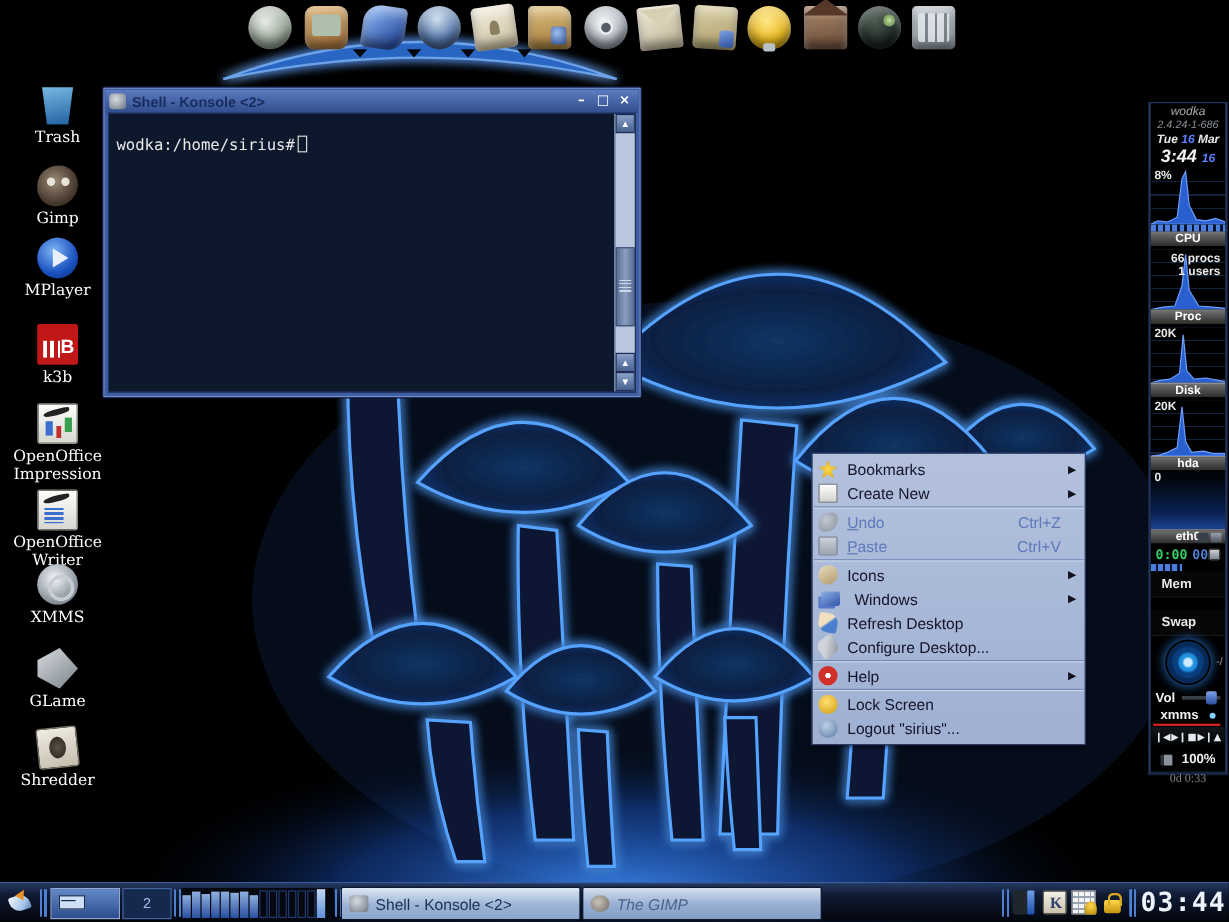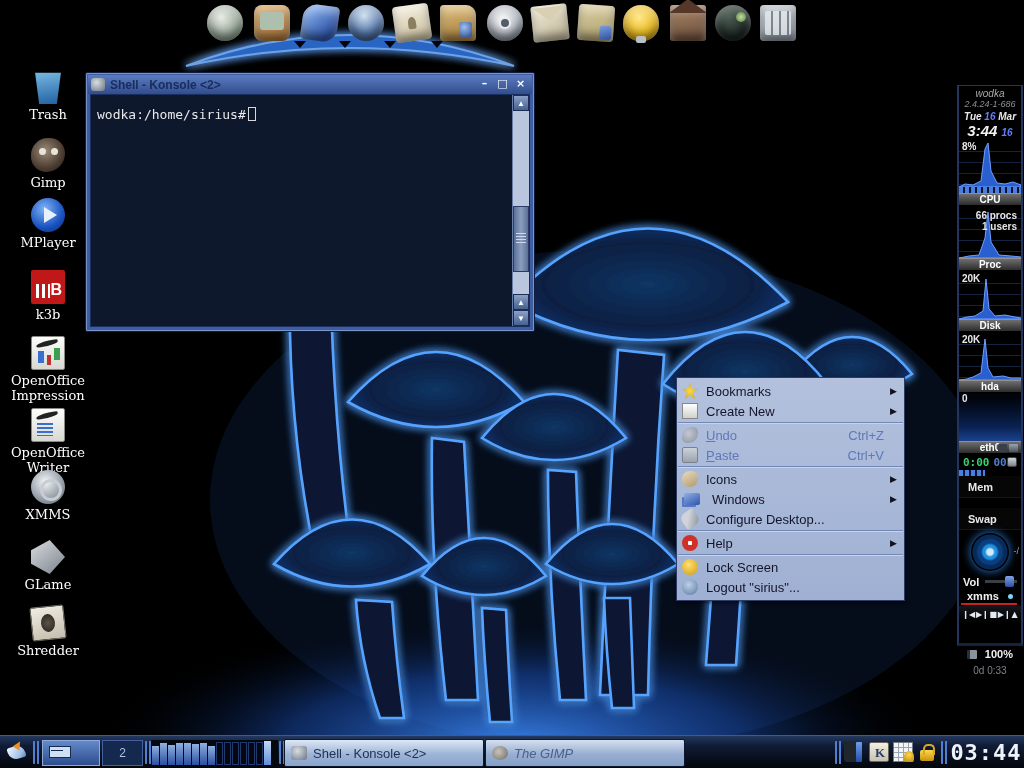--- a/index.html
+++ b/index.html
@@ -72,21 +72,21 @@
             background:linear-gradient(180deg,#5b7cc0,#3a5697 80%,#324d8c);
             display:flex; align-items:center; padding:0 3px; }
   #ktitle .wicon { width:14px; height:13px; border-radius:3px;
             background:radial-gradient(circle at 40% 35%, #d8dde2, #6a7480); margin-right:5px; }
   #ktitle .ttext { flex:1; font:bold 12px "Liberation Sans",sans-serif; color:rgba(14,30,78,.8);
             overflow:hidden; white-space:nowrap; }
   .wbtn { width:17px; height:15px; color:#fff; font:bold 11px "DejaVu Sans",sans-serif;
           text-align:center; line-height:14px; margin-left:1px; }
   #kbody { position:absolute; left:4px; top:21px; right:4px; bottom:4px;
            background:rgba(3,8,18,.82); border:1px solid #1b2f5e; display:flex; }
-  #kterm { flex:1; padding:0 2px 0 6px; font:13px "DejaVu Sans Mono",monospace; color:#e9e9e9;margin-top:12px; }
+  #kterm { flex:1; padding:18px 2px 0 6px; font:13px "DejaVu Sans Mono",monospace; color:#e9e9e9; }
   #kcursor { display:inline-block; width:8px; height:14px; border:1px solid #d8d8d8; vertical-align:-2px; margin-left:2px; }
   #kscroll { width:17px; background:#b9c6de; display:flex; flex-direction:column; border-left:1px solid #6a7fa8; }
   .sbtn { height:16px; background:linear-gradient(180deg,#8aa0c8,#46618f); border:1px solid #1c2c55;
           color:#fff; font-size:8px; text-align:center; line-height:15px; }
   #strack { flex:1; position:relative; }
   #sthumb { position:absolute; left:0; right:0; top:52%; height:36%;
             background:linear-gradient(90deg,#5a6f94,#8a9fc0 50%,#5a6f94); border:1px solid #2c3c66; }
   #sthumb::after { content:""; position:absolute; left:2px; right:2px; top:40%; height:12px;
             background:repeating-linear-gradient(180deg,#cfd8e8 0 1px, transparent 1px 3px); }
 
@@ -153,24 +153,24 @@
   .gvol .vknob { position:absolute; left:62%; top:-4px; width:9px; height:11px; background:linear-gradient(180deg,#7fa4e8,#2a4f9f); border-radius:2px; }
   .gxmms { height:17px; position:relative; font:bold 11px "Liberation Sans",sans-serif; color:#f0f0f0; padding:1px 0 0 8px; }
   .gxmms::after { content:""; position:absolute; left:2px; bottom:1px; width:56px; height:2px; background:#cc2020; }
   .gxmms .xdot { position:absolute; right:8px; top:5px; width:5px; height:5px; border-radius:50%; background:#7fd0ff; }
   .gbtns { height:17px; background:linear-gradient(180deg,#14161a,#000); display:flex; align-items:center; justify-content:space-around; padding:0 3px; }
   .gbtns span { color:#e4e9f2; font-size:8px; line-height:1; }
   .gbtns span::before { font-family:"DejaVu Sans",sans-serif; }
   .gb-prev::before { content:"❙◀"; } .gb-play::before { content:"▶❙"; }
   .gb-stop::before { content:"■"; }  .gb-next::before { content:"▶❙"; }
   .gb-eject::before { content:"▲"; }
-  .gpow { height:20px; display:flex; align-items:center; font:bold 11px "Liberation Sans",sans-serif; color:#f0f0f0; padding:0 8px;margin-top:21px; }
+  .gpow { height:20px; display:flex; align-items:center; font:bold 11px "Liberation Sans",sans-serif; color:#f0f0f0; padding:0 8px; }
   .gpow .plug { width:12px; height:9px; background:linear-gradient(90deg,#2a2f36 30%,#8a929c 30%); border-radius:1px; margin-right:8px; }
   .gpow .pct { flex:1; text-align:center; }
-  .gup { font-size:10px; color:#7d828a; text-align:center; padding-top:1px; }
+  .gup { font-size:10px; color:#7d828a; text-align:center; padding-top:1px;font-family:Liberation Serif, serif; }
 
   
   #tbar { position:absolute; left:0; top:735px; width:1024px; height:33px;
           background:linear-gradient(180deg,#24395f 0%, #101c36 30%, #060b16 80%, #03060c 100%);
           border-top:1px solid #3a5a9a; }
   .th { position:absolute; top:5px; width:7px; height:23px;
         background:repeating-linear-gradient(90deg,#4f7fd0 0 2px, rgba(0,0,0,0) 2px 4px); border-radius:1px; }
   #kbtn { position:absolute; left:4px; top:4px; width:26px; height:24px; }
   #kbtn::before { content:""; position:absolute; left:4px; top:6px; width:17px; height:13px;
         background:linear-gradient(135deg,#f4f8ff,#9fc0e8 70%,#5a7fb0); border-radius:2px 9px 2px 9px; transform:rotate(-18deg); }
@@ -367,20 +367,24 @@
   <div class="msep"></div>
   <div class="mrow sub">
     <span class="mic mi-icons"></span>
     <span class="mlab">Icons</span>
   </div>
   <div class="mrow sub">
     <span class="mic mi-win"></span>
     <span class="mlab">Windows</span>
   </div>
   <div class="mrow">
+    <span class="mic mi-refr"></span>
+    <span class="mlab">Refresh Desktop</span>
+  </div>
+  <div class="mrow">
     <span class="mic mi-conf"></span>
     <span class="mlab">Configure Desktop...</span>
   </div>
   <div class="msep"></div>
   <div class="mrow sub">
     <span class="mic mi-help"></span>
     <span class="mlab">Help</span>
   </div>
   <div class="msep"></div>
   <div class="mrow">

